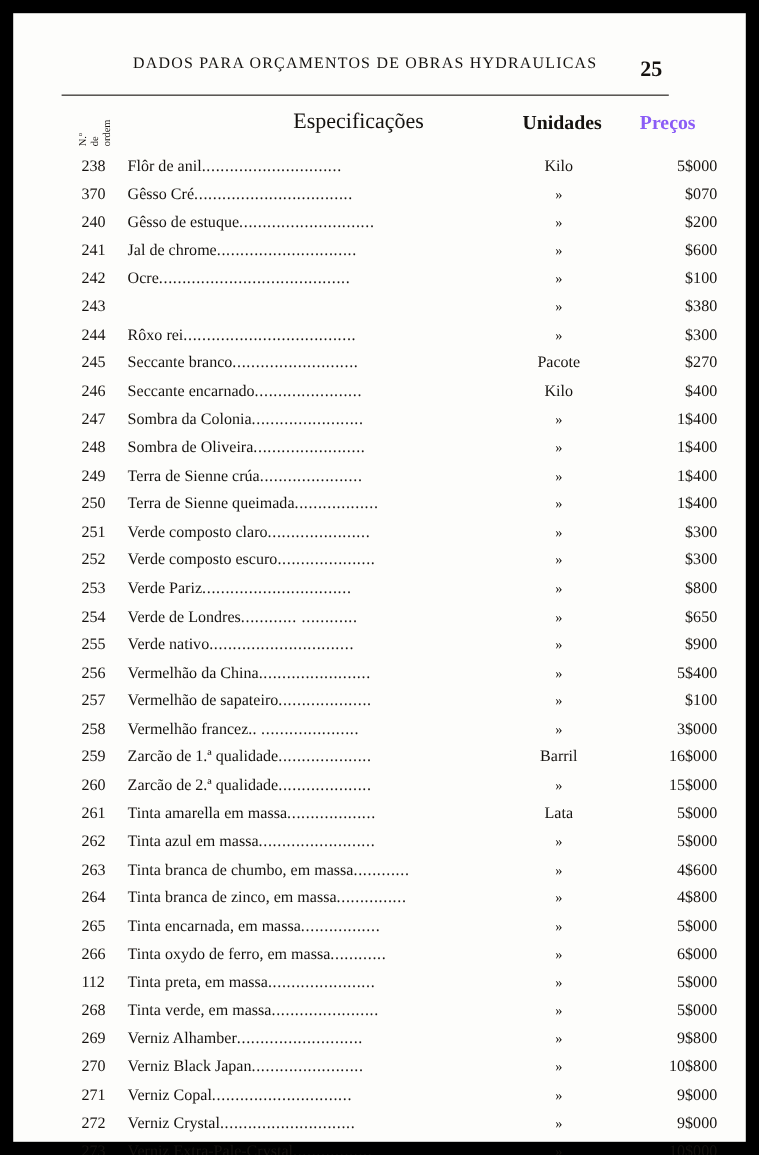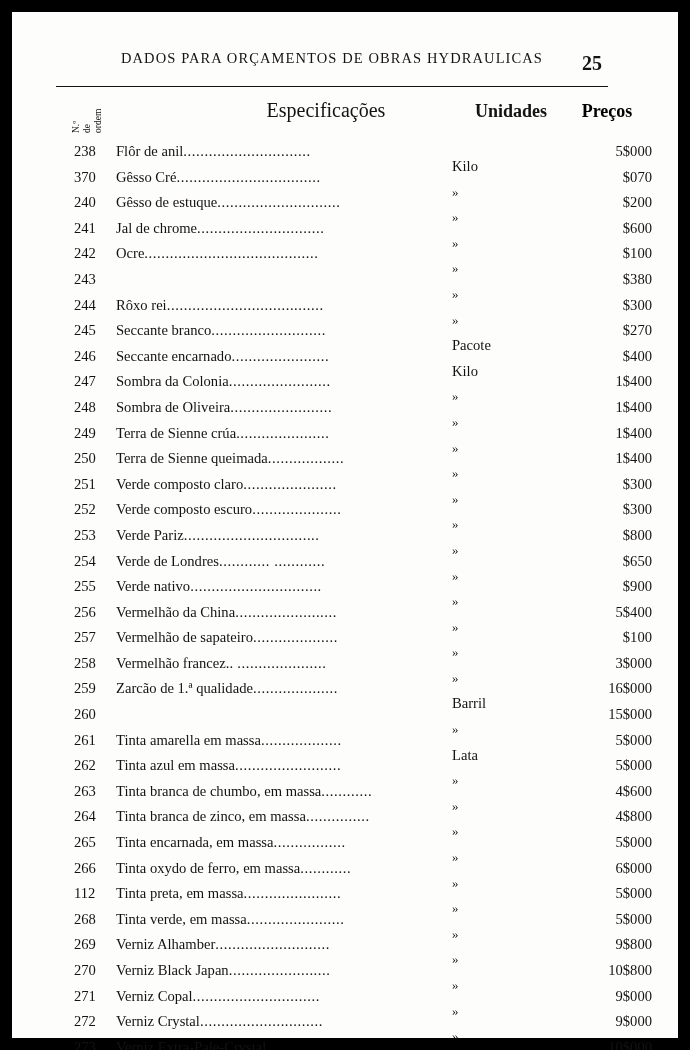--- a/index.html
+++ b/index.html
@@ -104,21 +104,21 @@
     color: #15120f;
   }
   .ch-preco {
     position: absolute;
     left: 506px;
     top: 8px;
     width: 90px;
     text-align: center;
     font-size: 18px;
     font-weight: bold;
-    color: #000000;
+    color: #8b5cf6;
   }
   
   .rows {
     margin-top: 4px;
   }
   .row {
     position: relative;
     height: 25.6px;
     font-size: 14.6px;
     color: #15120f;
@@ -140,21 +140,21 @@
   }
   .c-desc .leader {
     color: #15120f;
     letter-spacing: 0.6px;
   }
   .c-unit {
     position: absolute;
     left: 396px;
     top: 2px;
     width: 112px;
-    margin-top: 15px;
+    text-align: center;
   }
   .c-price {
     position: absolute;
     left: 500px;
     top: 2px;
     width: 96px;
     text-align: right;
   }
   .guillemet {
     font-size: 13px;
@@ -310,20 +310,21 @@
           <span class="c-price">3$000</span>
         </div>
         <div class="row">
           <span class="c-num">259</span>
           <span class="c-desc"><span>Zarcão de 1.ª qualidade</span><span class="leader">....................</span></span>
           <span class="c-unit">Barril</span>
           <span class="c-price">16$000</span>
         </div>
         <div class="row">
           <span class="c-num">260</span>
+          <span class="c-desc"><span>Zarcão de 2.ª qualidade</span><span class="leader">....................</span></span>
           <span class="c-unit guillemet">»</span>
           <span class="c-price">15$000</span>
         </div>
         <div class="row">
           <span class="c-num">261</span>
           <span class="c-desc"><span>Tinta amarella em massa</span><span class="leader">...................</span></span>
           <span class="c-unit">Lata</span>
           <span class="c-price">5$000</span>
         </div>
         <div class="row">

